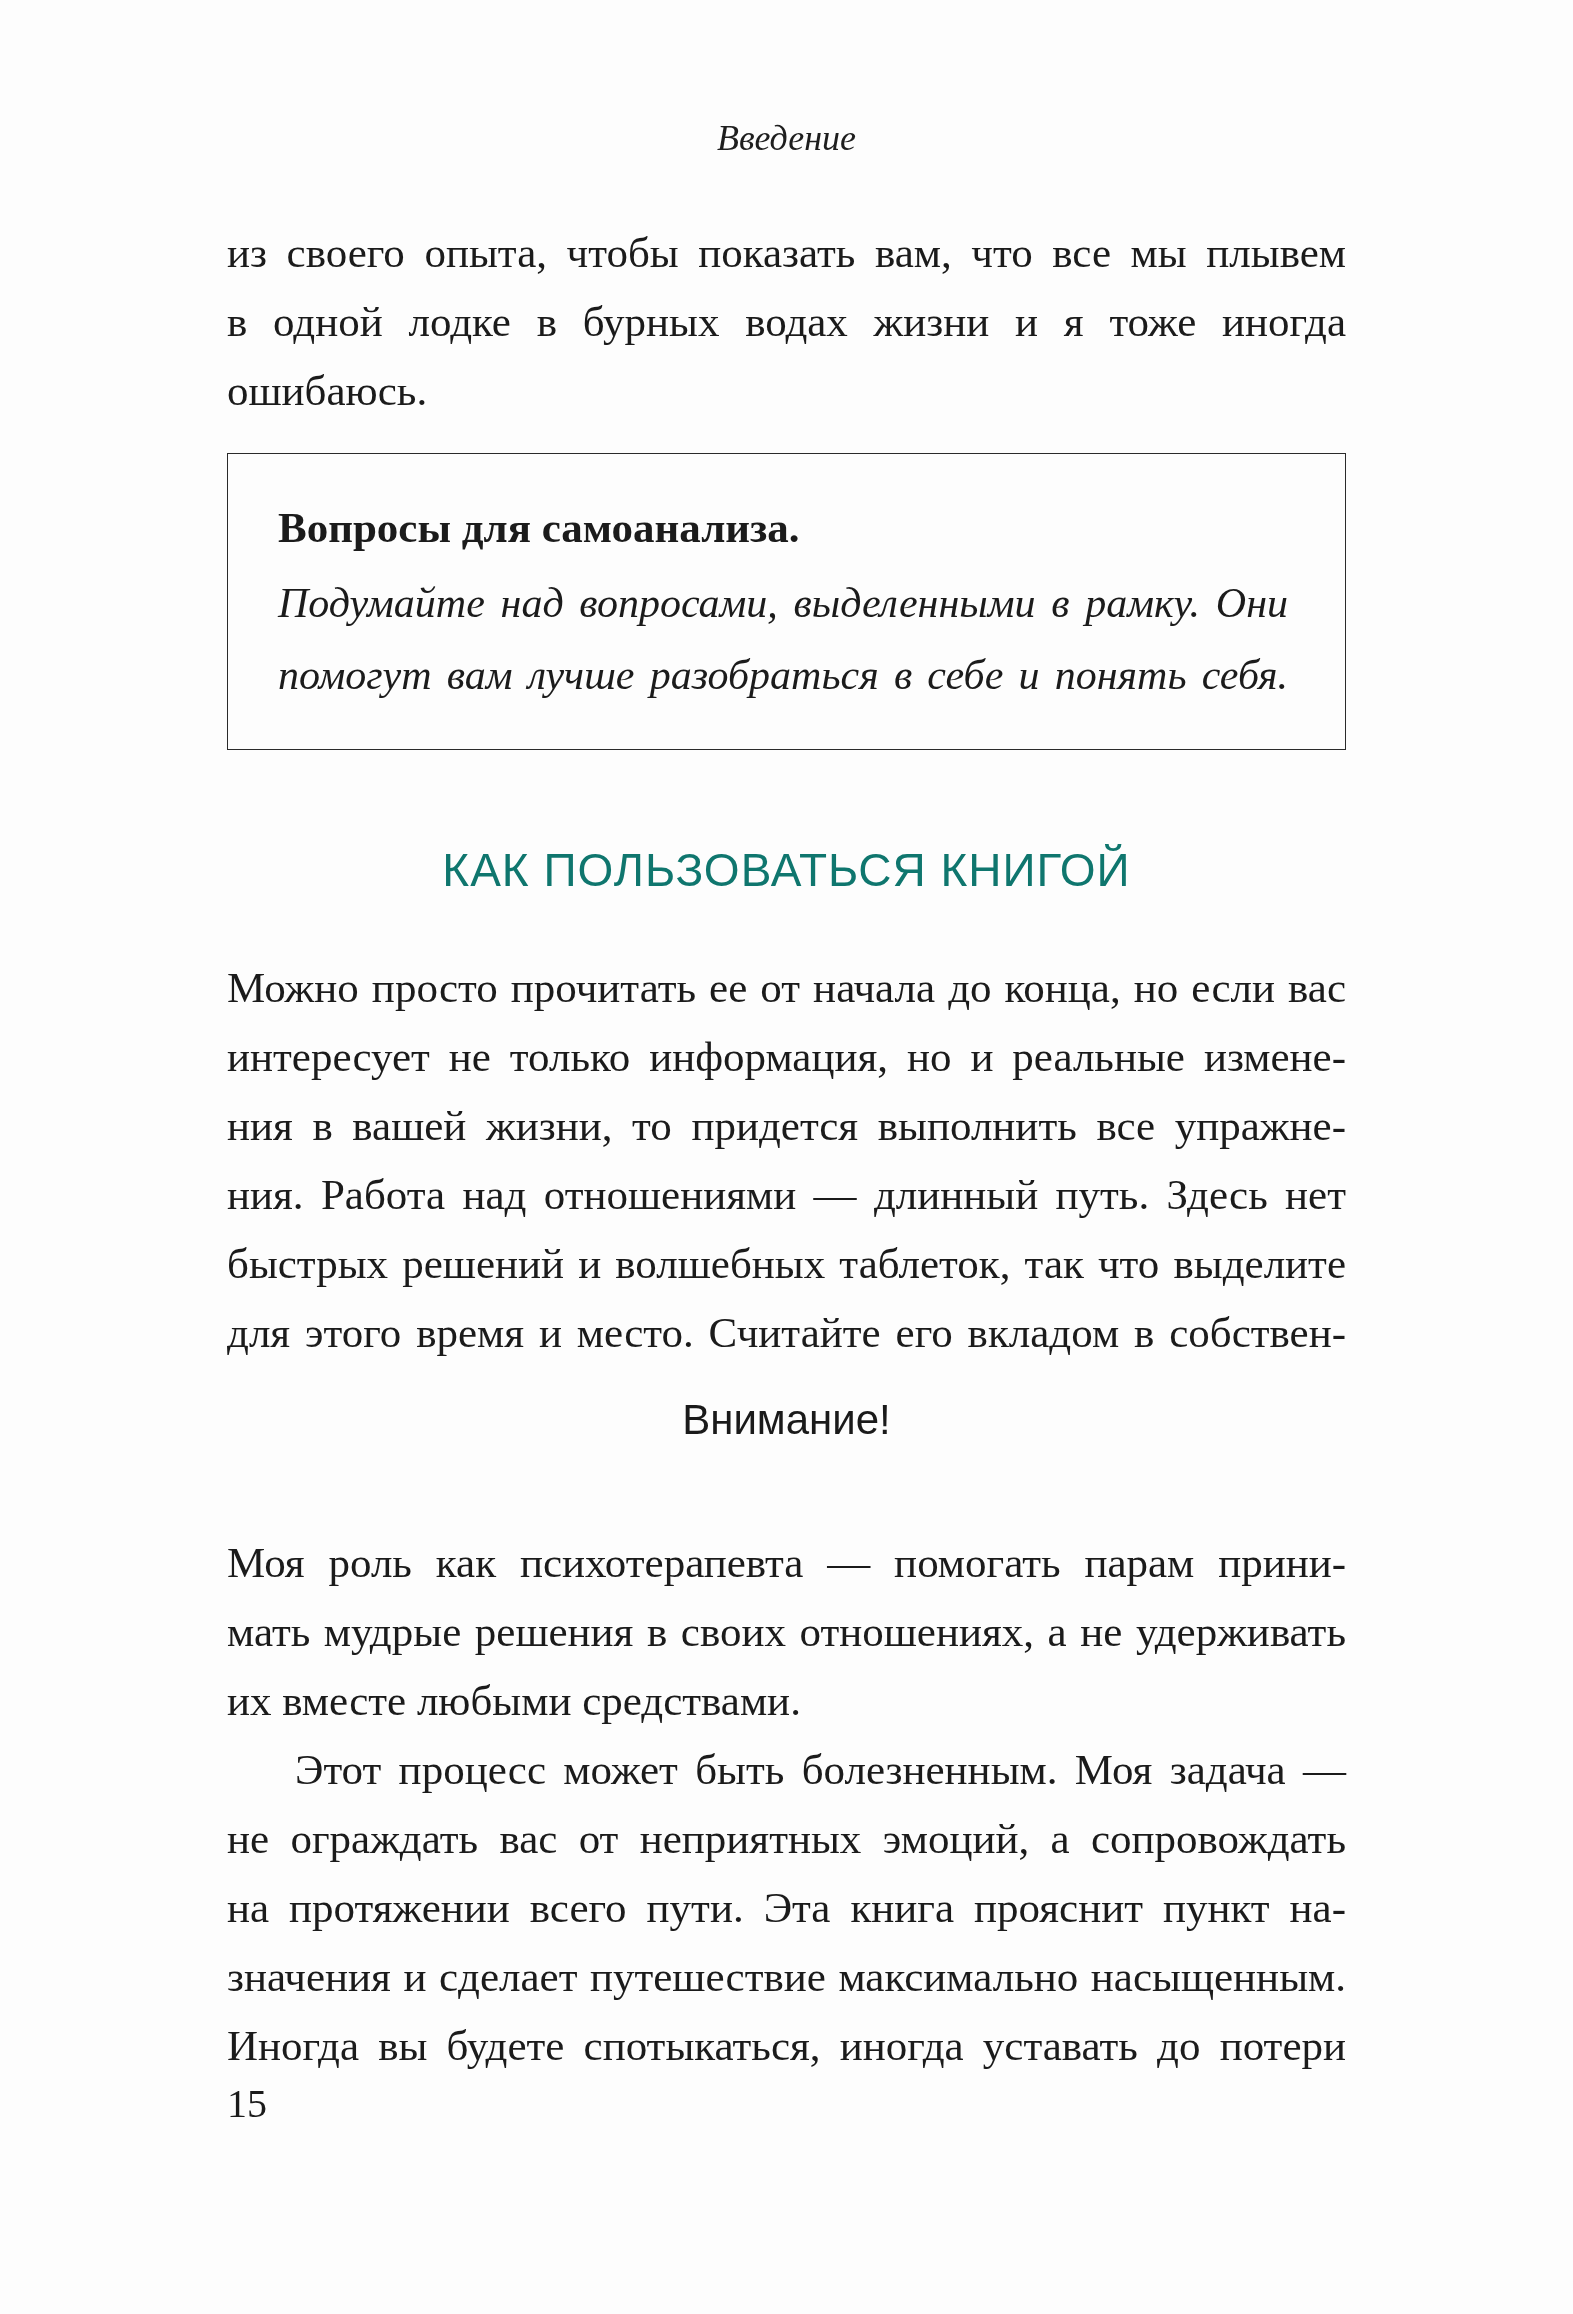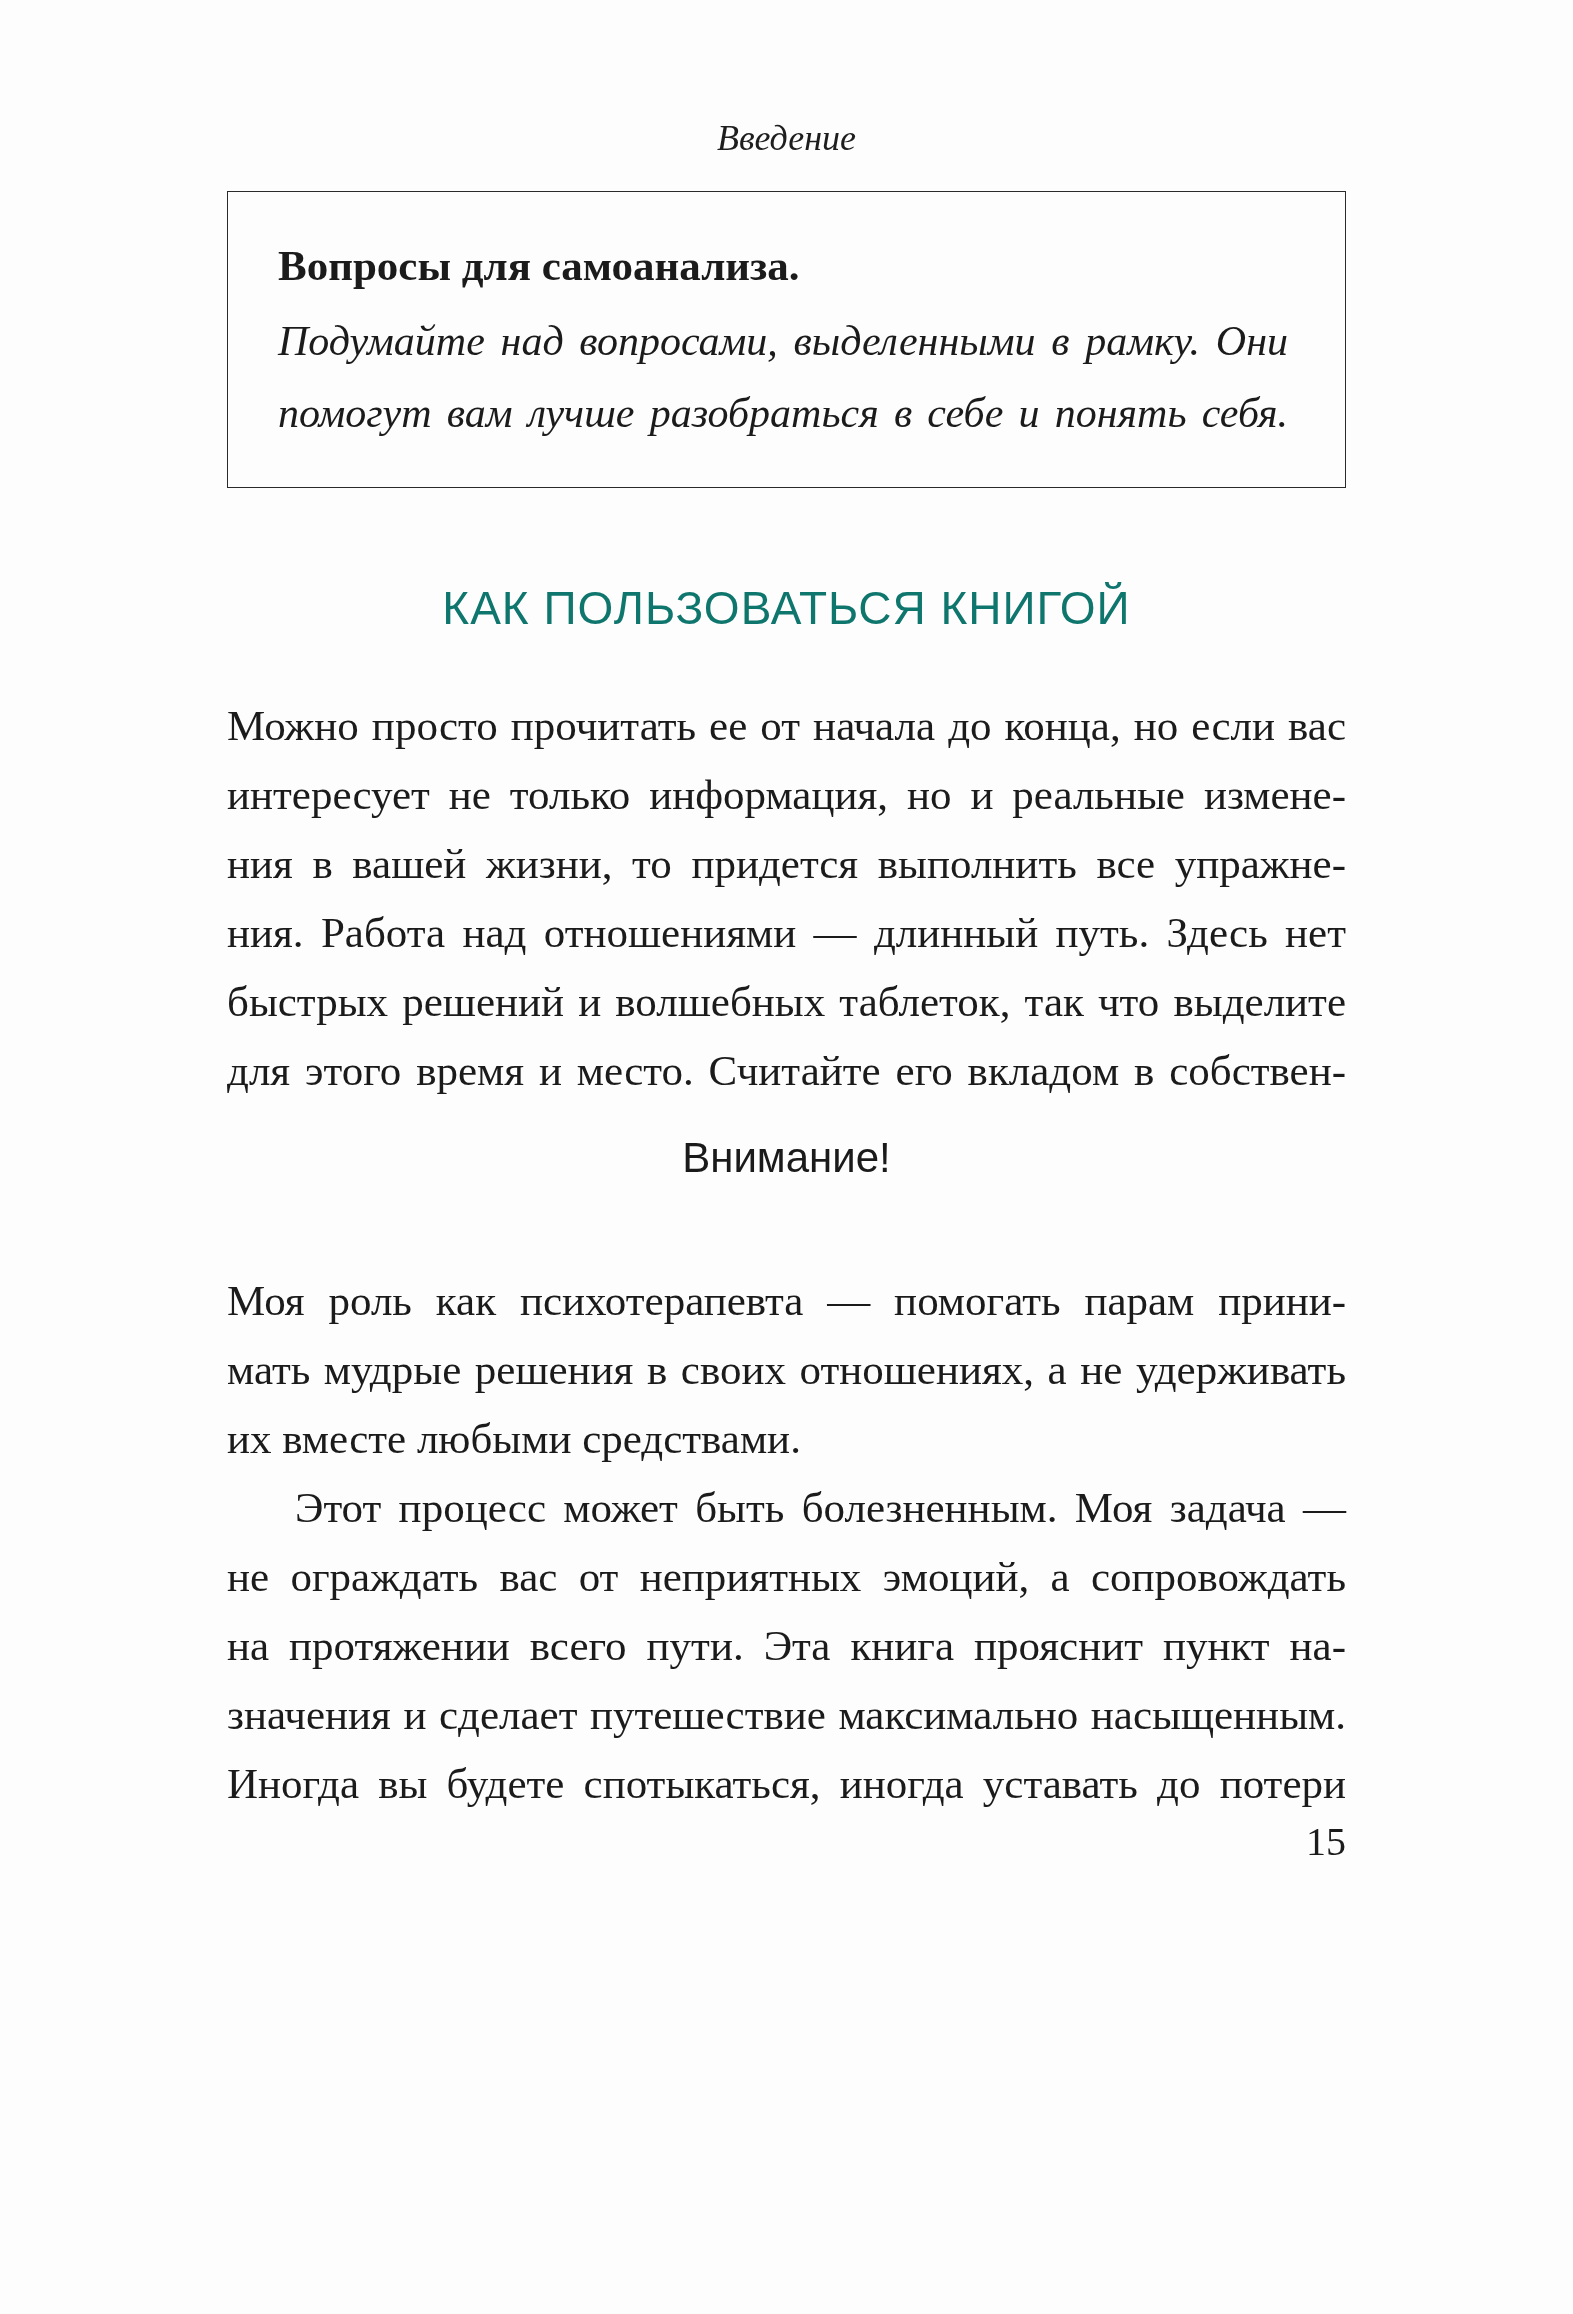--- a/index.html
+++ b/index.html
@@ -35,33 +35,38 @@
     color:#0f766e;
   }
   .how-to-paragraph{margin-top:55px;}
   .attention-heading{
     margin-top:28.5px;text-align:center;
     font-family:"Liberation Sans","DejaVu Sans",sans-serif;
     font-size:42px;line-height:49px;font-weight:400;color:#1a1a1a;
   }
   .attention-block{margin-top:84px;}
   .page-number{
-    margin-top:1.9px;text-align:right;
+    margin-top:1.9px;text-align:left;
     font-size:40px;line-height:44px;color:#1b1b1b;
   }
 </style>
 </head>
 <body>
 
 <div class="page">
 
   <div class="running-head">Введение</div>
 
   <div class="content">
 
+    <div class="intro bodytext">
+      <div class="line">из своего опыта, чтобы показать вам, что все мы плывем</div>
+      <div class="line">в одной лодке в бурных водах жизни и я тоже иногда</div>
+      <div class="line last">ошибаюсь.</div>
+    </div>
 
     <div class="callout">
       <div class="callout-title">Вопросы для самоанализа.</div>
       <div class="callout-body">
         <div class="line">Подумайте над вопросами, выделенными в рамку. Они</div>
         <div class="line">помогут вам лучше разобраться в себе и понять себя.</div>
       </div>
     </div>
 
     <div class="section-heading">КАК ПОЛЬЗОВАТЬСЯ КНИГОЙ</div>

